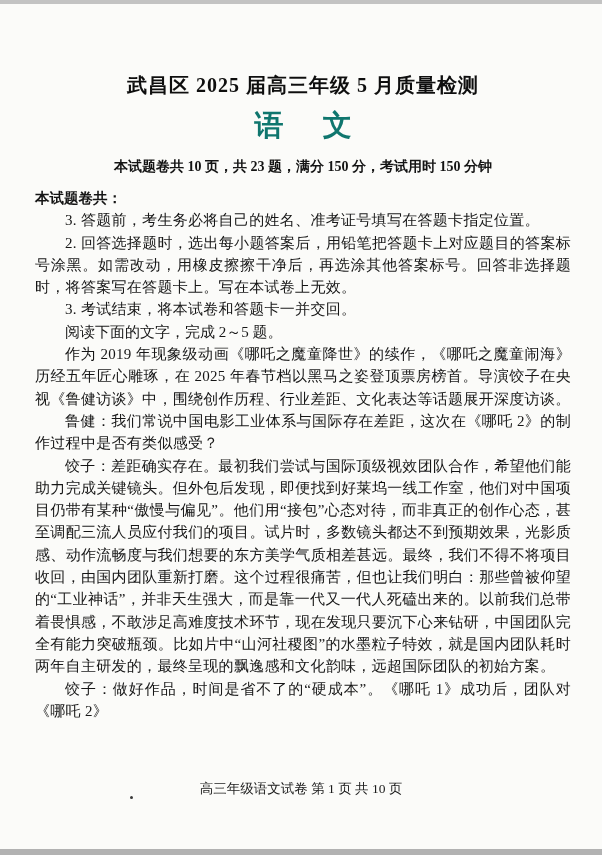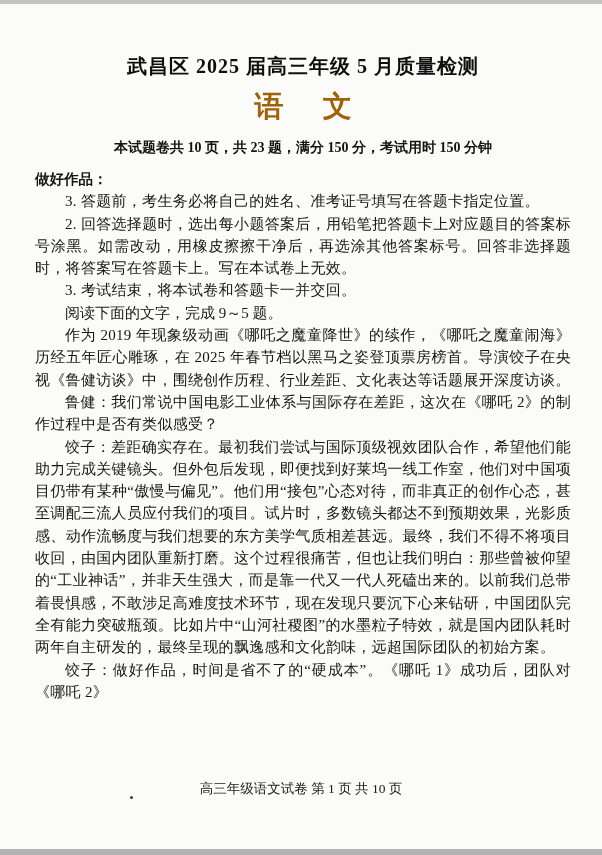--- a/index.html
+++ b/index.html
@@ -19,35 +19,35 @@
   }
   .strip-bottom {
     position: absolute; bottom: 0; left: 0; right: 0; height: 6px;
     background: #b2b2b2;
   }
   .content {
     position: absolute;
     left: 35px; right: 31px; top: 0;
   }
   .exam-title {
-    margin-top: 53px;
+    margin-top: 72px;
     text-align: center;
     font-size: 20px;
     font-weight: bold;
     letter-spacing: 1px;
     color: #0e0e0e;
   }
   .subject-title {
     margin-top: 7px;
     text-align: center;
     font-size: 29px;
     font-weight: bold;
     letter-spacing: 16px;
     text-indent: 16px; 
-    color: #a16207;
+    color: #0f766e;
   }
   .exam-info {
     margin-top: 12px;
     text-align: center;
     font-size: 14px;
     font-weight: bold;
     color: #141414;
   }
   .notice-heading {
     margin-top: 11px;
@@ -101,26 +101,26 @@
 <body>
 
 <div class="scan-page">
   <div class="strip-top"></div>
 
   <div class="content">
     <div class="exam-title">武昌区 2025 届高三年级 5 月质量检测</div>
     <div class="subject-title">语 文</div>
     <div class="exam-info">本试题卷共 10 页，共 23 题，满分 150 分，考试用时 150 分钟</div>
 
-    <div class="notice-heading">做好作品：</div>
+    <div class="notice-heading">本试题卷共：</div>
     <p class="notice-item">3. 答题前，考生务必将自己的姓名、准考证号填写在答题卡指定位置。</p>
     <p class="notice-item">2. 回答选择题时，选出每小题答案后，用铅笔把答题卡上对应题目的答案标号涂黑。如需改动，用橡皮擦擦干净后，再选涂其他答案标号。回答非选择题时，将答案写在答题卡上。写在本试卷上无效。</p>
     <p class="notice-item">3. 考试结束，将本试卷和答题卡一并交回。</p>
 
-    <div class="instruction">阅读下面的文字，完成 9～5 题。</div>
+    <div class="instruction">阅读下面的文字，完成 2～5 题。</div>
 
     <p class="para">作为 2019 年现象级动画《哪吒之魔童降世》的续作，《哪吒之魔童闹海》历经五年匠心雕琢，在 2025 年春节档以黑马之姿登顶票房榜首。导演饺子在央视《鲁健访谈》中，围绕创作历程、行业差距、文化表达等话题展开深度访谈。</p>
     <p class="para">鲁健：我们常说中国电影工业体系与国际存在差距，这次在《哪吒 2》的制作过程中是否有类似感受？</p>
     <p class="para">饺子：差距确实存在。最初我们尝试与国际顶级视效团队合作，希望他们能助力完成关键镜头。但外包后发现，即便找到好莱坞一线工作室，他们对中国项目仍带有某种“傲慢与偏见”。他们用“接包”心态对待，而非真正的创作心态，甚至调配三流人员应付我们的项目。试片时，多数镜头都达不到预期效果，光影质感、动作流畅度与我们想要的东方美学气质相差甚远。最终，我们不得不将项目收回，由国内团队重新打磨。这个过程很痛苦，但也让我们明白：那些曾被仰望的“工业神话”，并非天生强大，而是靠一代又一代人死磕出来的。以前我们总带着畏惧感，不敢涉足高难度技术环节，现在发现只要沉下心来钻研，中国团队完全有能力突破瓶颈。比如片中“山河社稷图”的水墨粒子特效，就是国内团队耗时两年自主研发的，最终呈现的飘逸感和文化韵味，远超国际团队的初始方案。</p>
     <p class="para">饺子：做好作品，时间是省不了的“硬成本”。《哪吒 1》成功后，团队对《哪吒 2》</p>
   </div>
 
   <div class="page-footer">高三年级语文试卷 第 1 页 共 10 页</div>
   <div class="scan-speck"></div>
 

